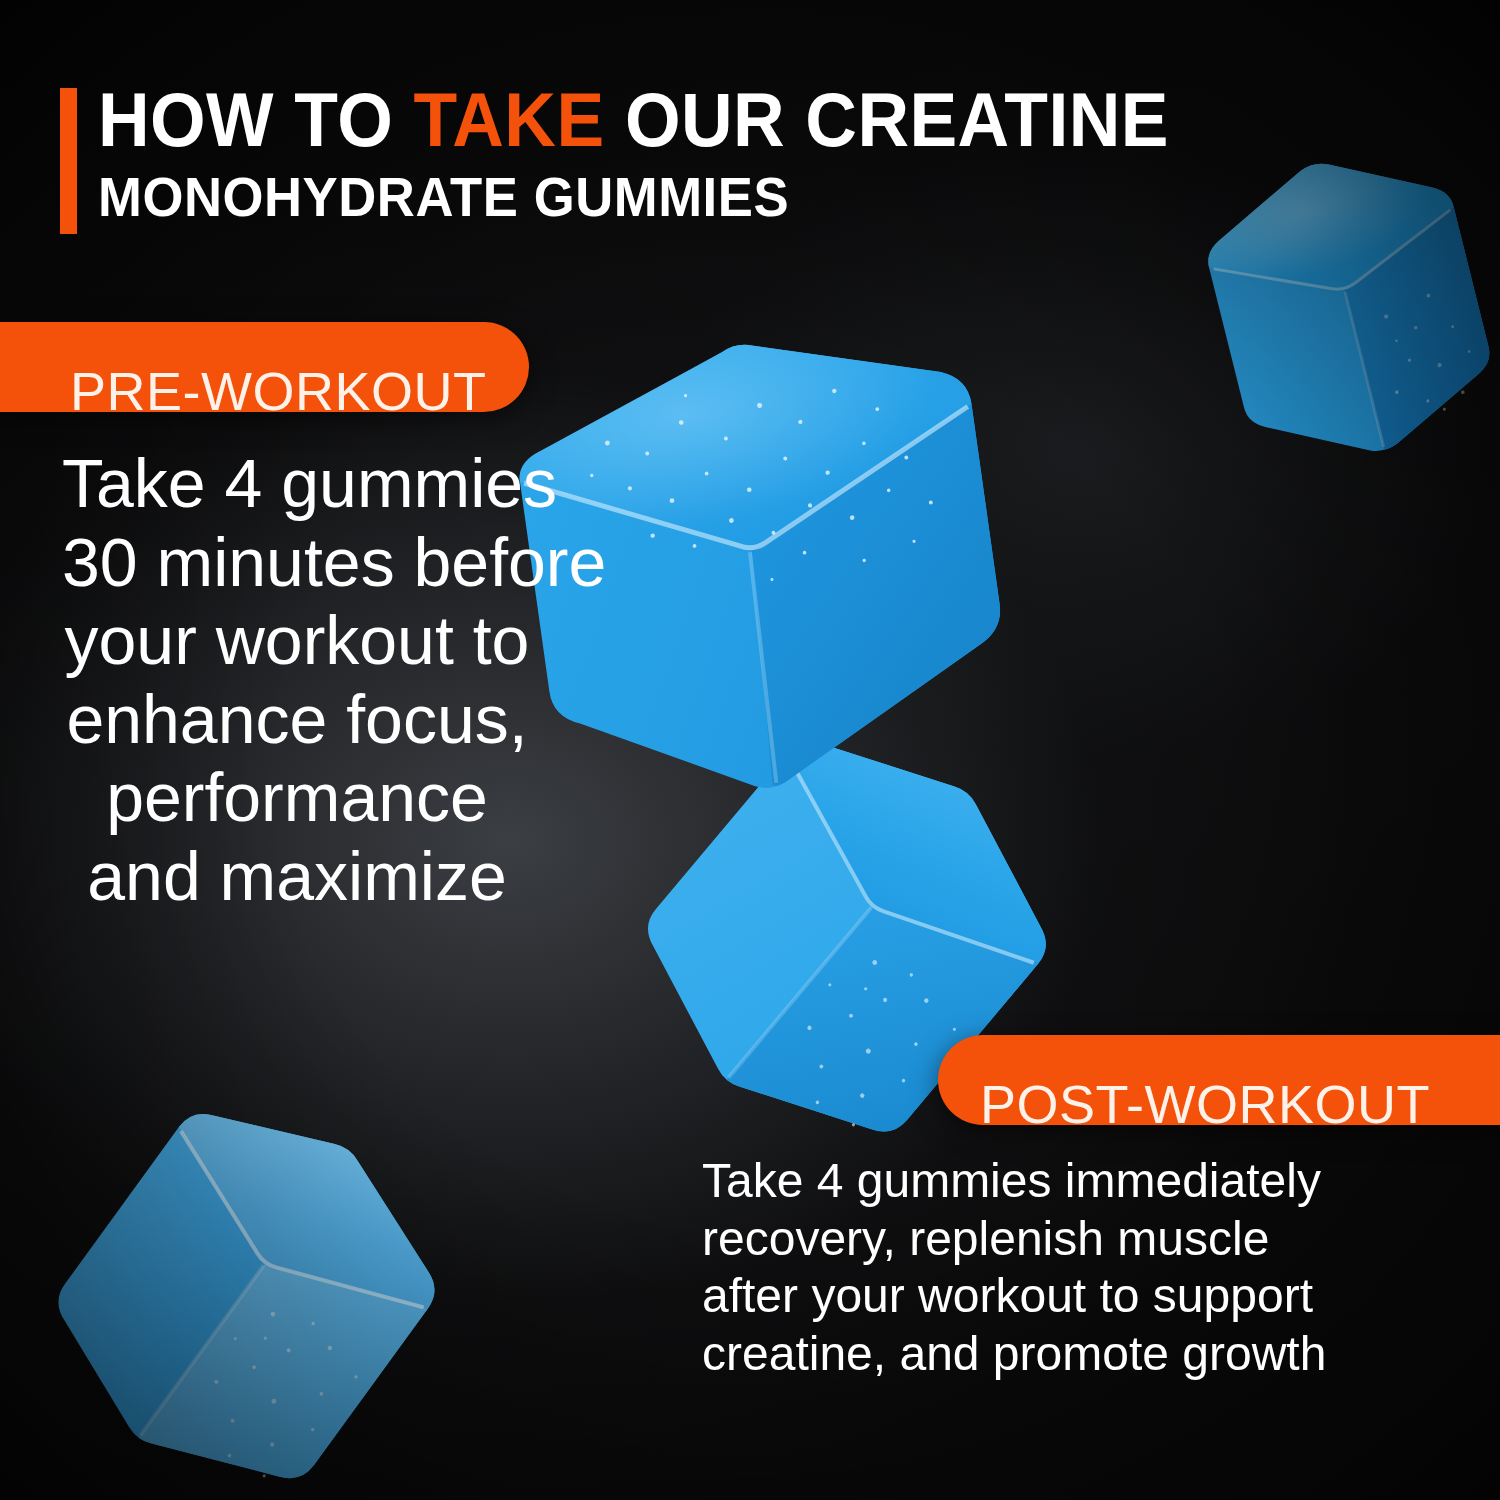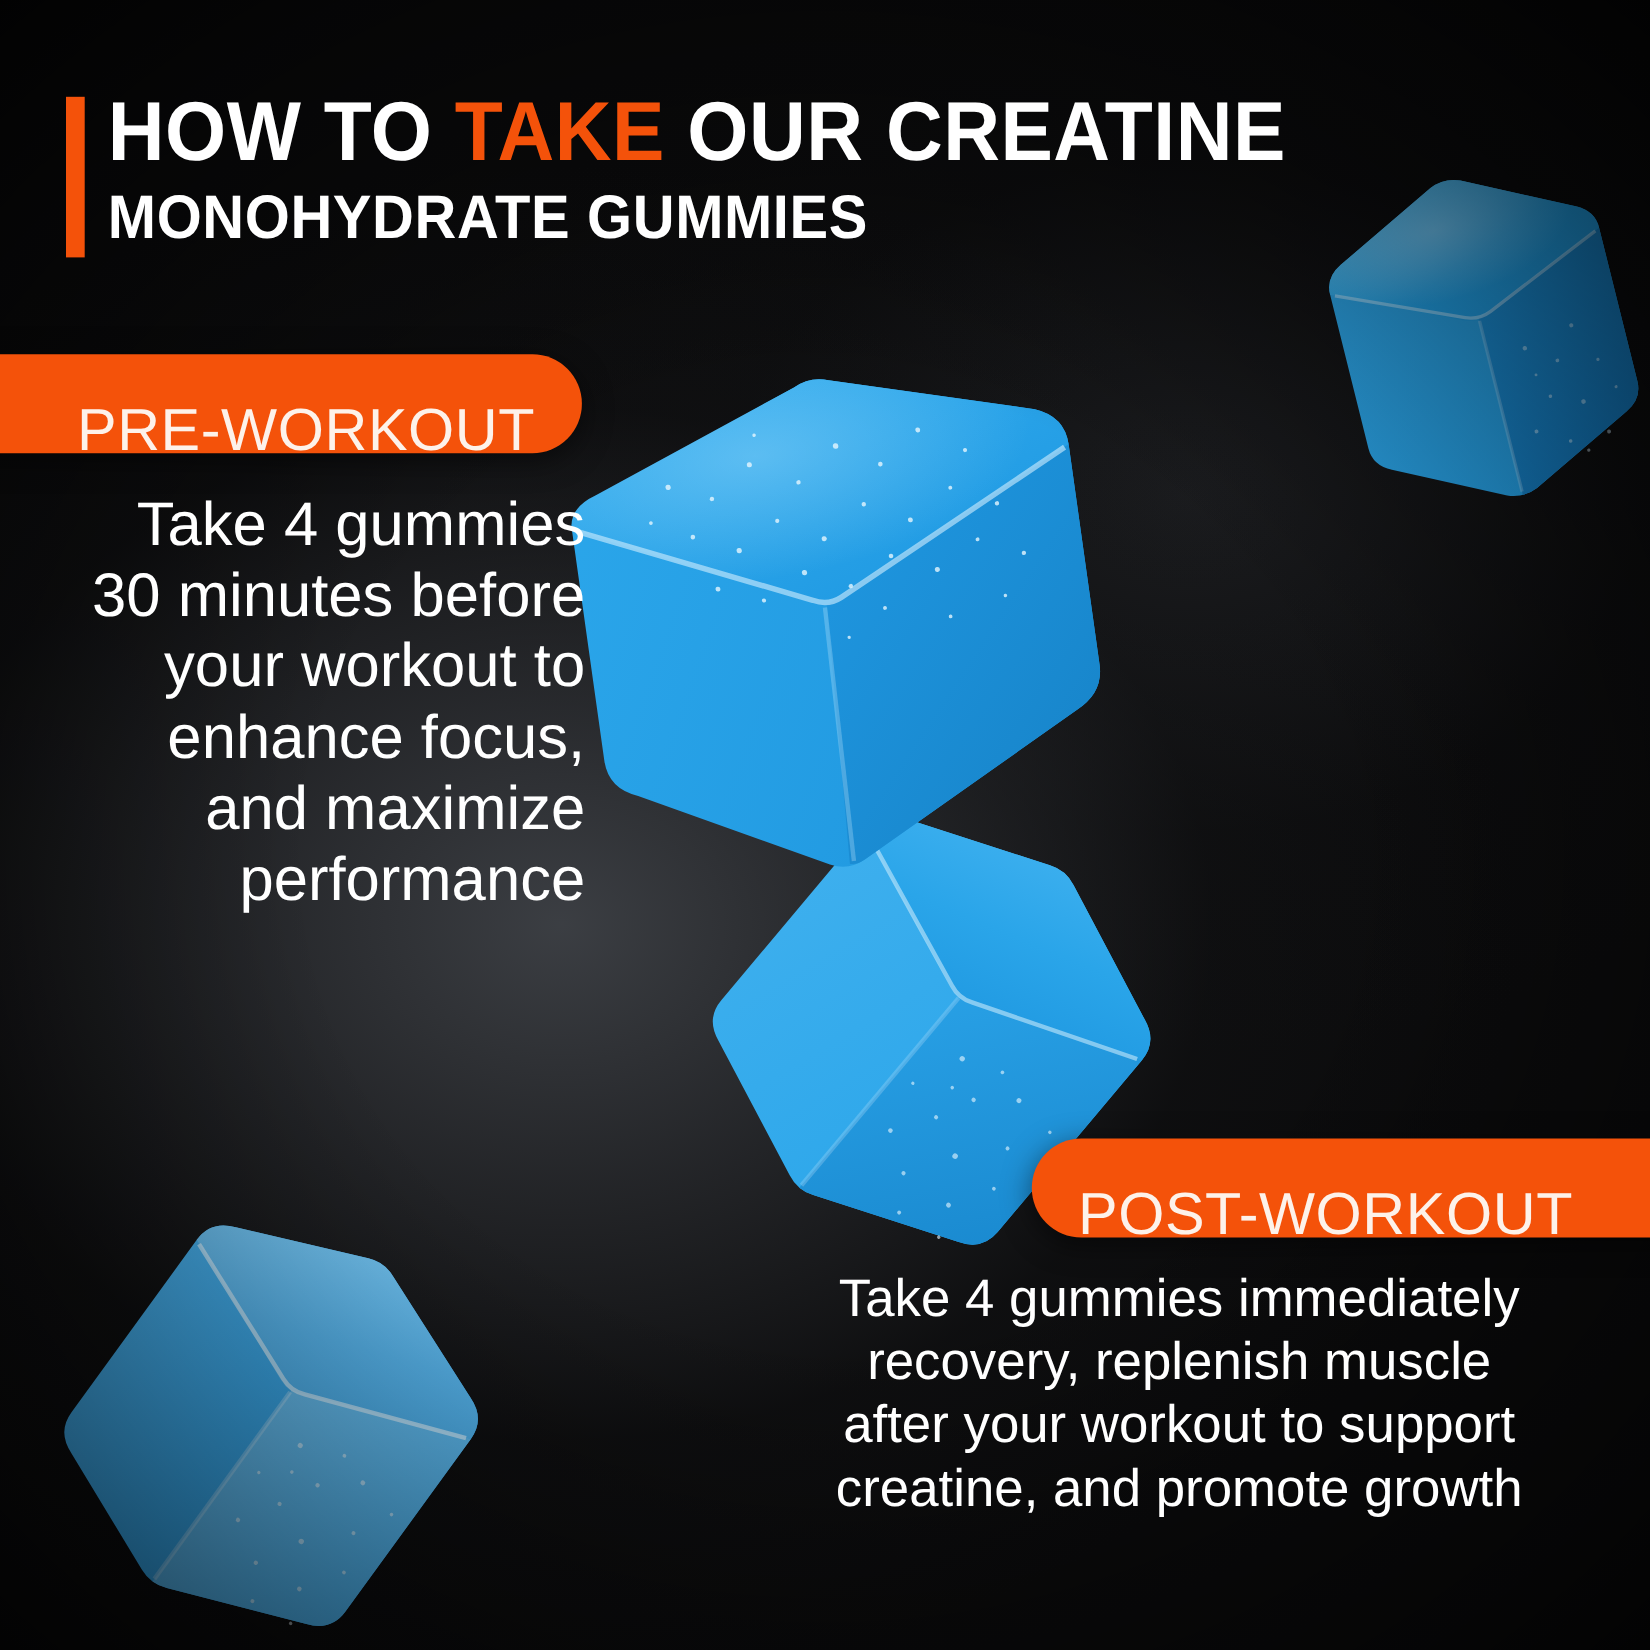--- a/index.html
+++ b/index.html
@@ -120,30 +120,30 @@
 
   
   .body-block {
     position: absolute;
     color: #ffffff;
   }
   #body-pre {
     left: 62px;
     top: 444px;
     width: 470px;
-    text-align: right;
-    font-size: 56px;
+    text-align: center;
+    font-size: 68px;
     line-height: 1.155;
     font-weight: 400;
   }
   #body-post {
     right: 58px;
     top: 1152px;
     width: 740px;
-    text-align: center;
+    text-align: left;
     font-size: 48px;
     line-height: 1.20;
     font-weight: 400;
   }
   .body-block .ln {
     display: block;
     white-space: nowrap;
   }
 </style>
 </head>
@@ -367,22 +367,22 @@
 
   <div class="pill" id="pill-pre">
     <span class="pill-label">PRE-WORKOUT</span>
   </div>
 
   <div class="body-block" id="body-pre">
     <span class="ln">Take 4 gummies</span>
     <span class="ln">30 minutes before</span>
     <span class="ln">your workout to</span>
     <span class="ln">enhance focus,</span>
+    <span class="ln">performance</span>
     <span class="ln">and maximize</span>
-    <span class="ln">performance</span>
   </div>
 
   <div class="pill" id="pill-post">
     <span class="pill-label">POST-WORKOUT</span>
   </div>
 
   <div class="body-block" id="body-post">
     <span class="ln">Take 4 gummies immediately</span>
     <span class="ln">recovery, replenish muscle</span>
     <span class="ln">after your workout to support</span>

